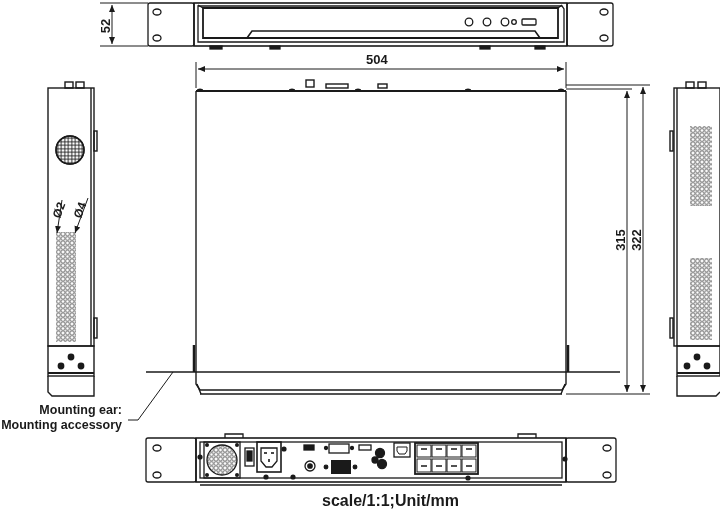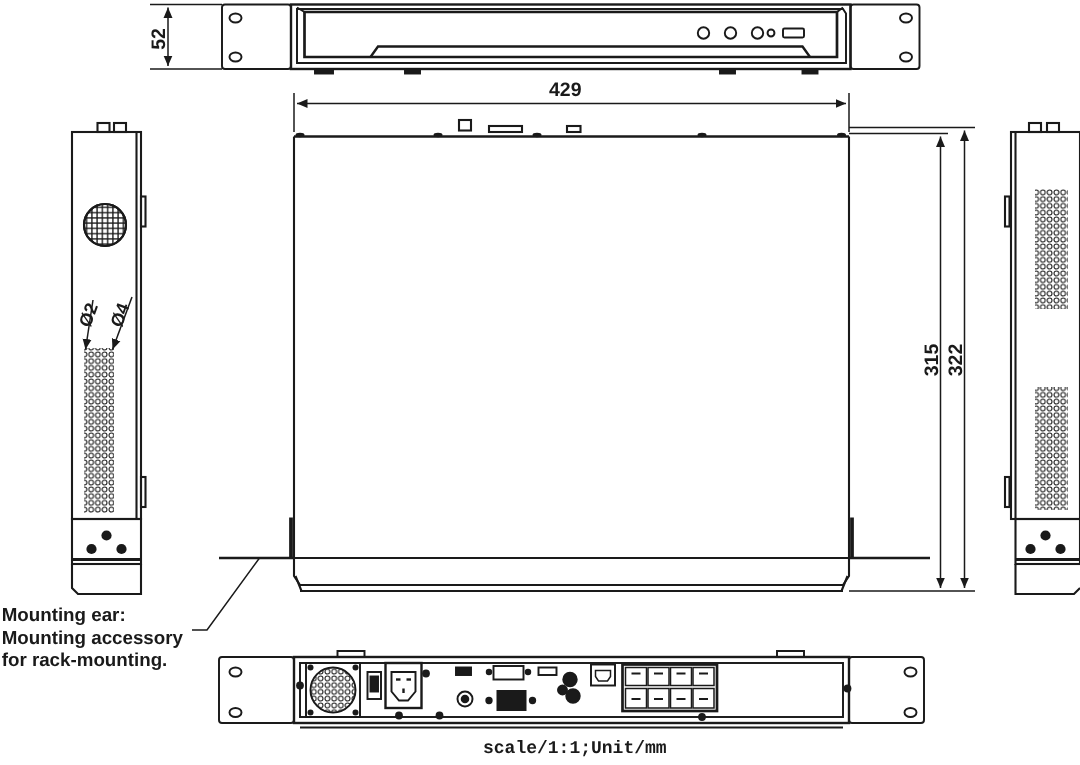--- a/index.html
+++ b/index.html
@@ -1,22 +1,22 @@
 <!DOCTYPE html>
 <html><head>
 <meta charset="utf-8">
 <style>
   html,body{margin:0;padding:0;background:#ffffff;}
   body{width:720px;height:510px;position:relative;overflow:hidden;font-family:"Liberation Sans",sans-serif;color:#1a1a1a;}
   svg{position:absolute;left:0;top:0;}
   .lbl{position:absolute;font-family:"Liberation Sans",sans-serif;font-weight:bold;color:#1a1a1a;white-space:nowrap;}
   .dim{font-size:13px;}
   .vert{transform:rotate(-90deg);transform-origin:center center;}
-  .note{font-size:12.5px;text-align:left;line-height:15px;}
-  .scale{font-size:12px;font-family:Liberation Mono, monospace;}
+  .note{font-size:12.5px;text-align:right;line-height:15px;}
+  .scale{font-size:16px;}
 </style>
 </head>
 <body>
 
 <svg width="720" height="510" viewBox="0 0 720 510">
   <defs>
     <marker id="arr" markerWidth="8" markerHeight="8" refX="7" refY="4" orient="auto" markerUnits="userSpaceOnUse">
       <path d="M0,1 L7,4 L0,7 Z" fill="#1a1a1a"></path>
     </marker>
     <marker id="arrs" markerWidth="8" markerHeight="8" refX="1" refY="4" orient="auto" markerUnits="userSpaceOnUse">
@@ -219,25 +219,24 @@
         <rect x="432" y="459" width="14" height="13"></rect>
       <rect x="447" y="459" width="14" height="13"></rect>
         <rect x="462" y="459" width="14" height="13"></rect>
       <path d="M421,449 H427 M436,449 H442 M451,449 H457 M466,449 H472" stroke-width="1.4"></path>
       <path d="M421,466 H427 M436,466 H442 M451,466 H457 M466,466 H472" stroke-width="1.4"></path>
     </g>
   </g>
 </svg>
 
 <div class="lbl dim vert" style="left:94px;top:18px;width:24px;height:16px;text-align:center;">52</div>
-<div class="lbl dim" style="left:366px;top:52px;">429</div>
+<div class="lbl dim" style="left:366px;top:52px;">504</div>
 <div class="lbl dim vert" style="left:606px;top:232px;width:30px;height:16px;text-align:center;">315</div>
 <div class="lbl dim vert" style="left:622px;top:232px;width:30px;height:16px;text-align:center;">322</div>
 <div class="lbl vert" style="left:47px;top:203px;width:24px;height:14px;font-size:12px;text-align:center;transform:rotate(-70deg);">Ø2</div>
 <div class="lbl vert" style="left:68px;top:203px;width:24px;height:14px;font-size:12px;text-align:center;transform:rotate(-70deg);">Ø4</div>
 
 <div class="lbl note" style="right:598px;top:403px;">
   <div>Mounting ear:</div>
   <div>Mounting accessory</div>
-  <div>for rack-mounting.</div>
 </div>
 
 <div class="lbl scale" style="left:322px;top:492px;">scale/1:1;Unit/mm</div>
 
 </body></html>

